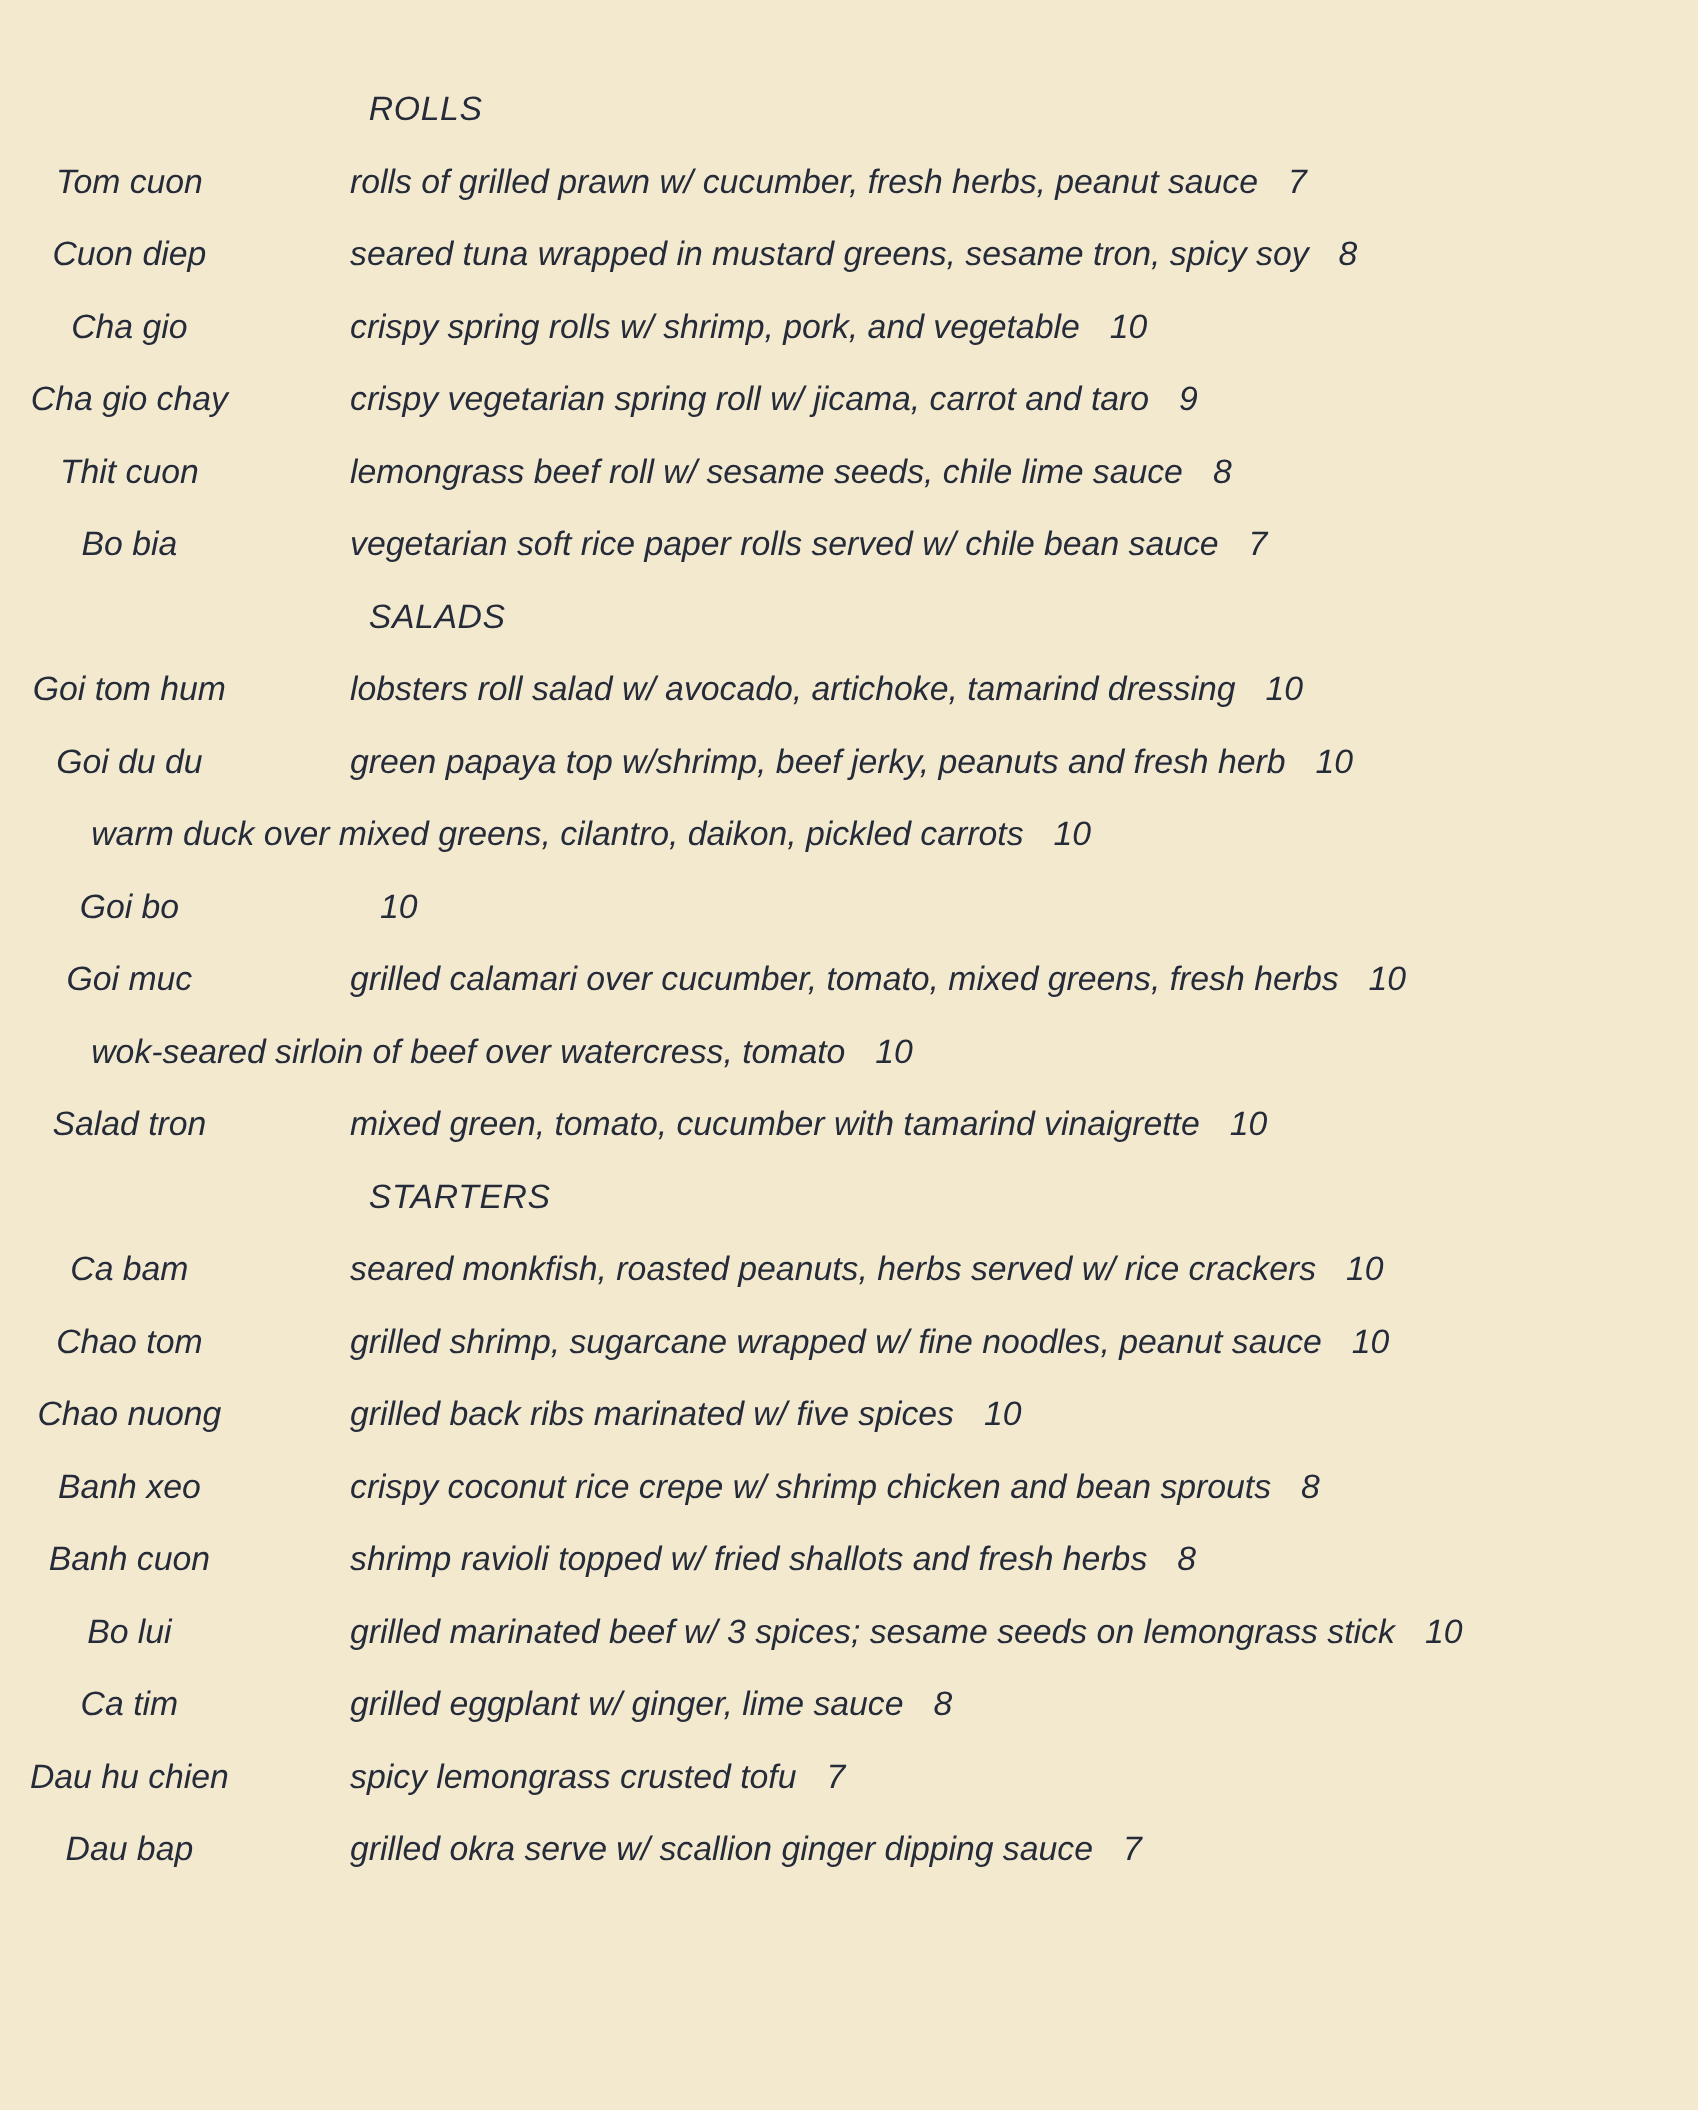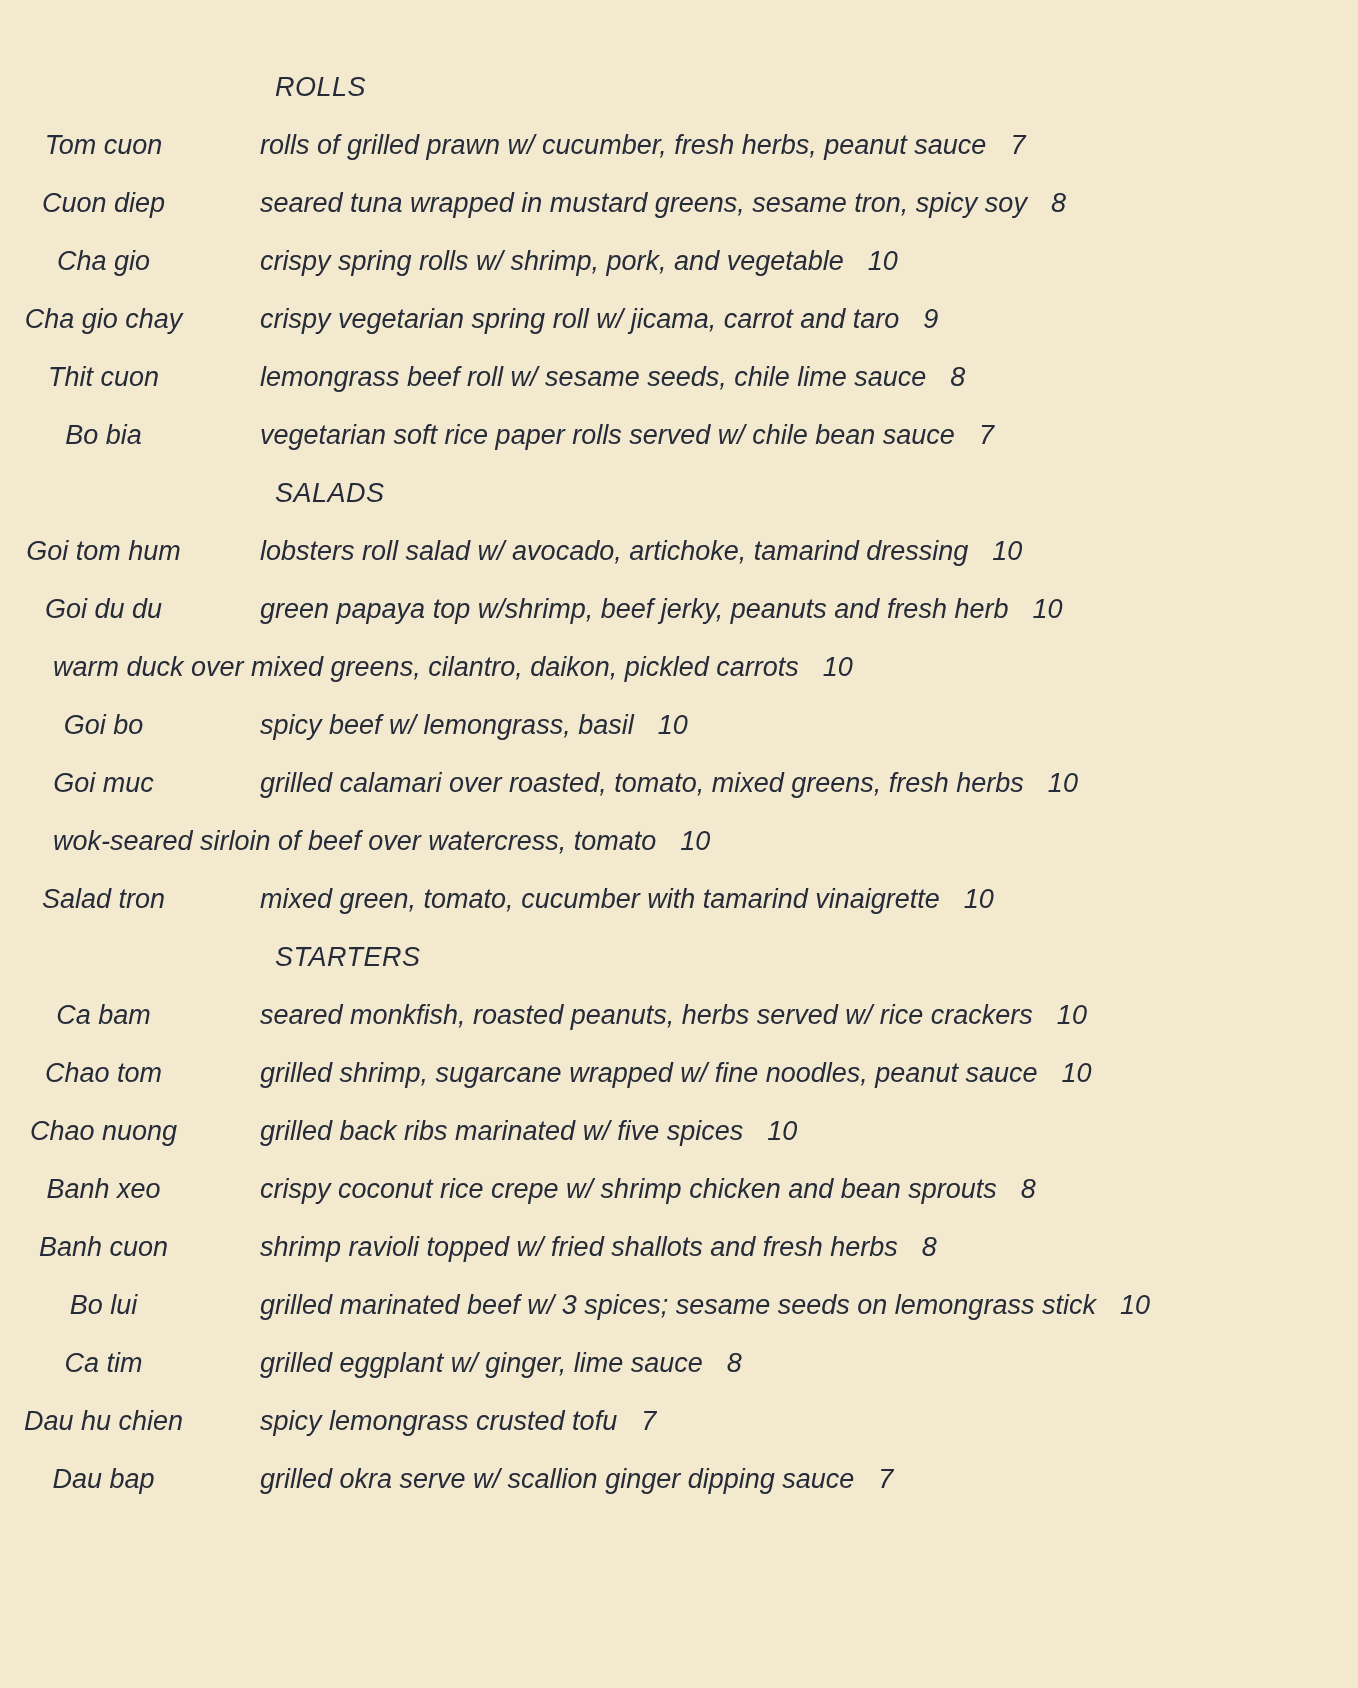--- a/index.html
+++ b/index.html
@@ -28,21 +28,21 @@
     font-size: 27px;
     line-height: 58px;
     white-space: nowrap;
   }
   .name-col {
     flex: 0 0 207px;
     width: 207px;
     text-align: center;
   }
   .desc-col {
-    margin-left: 53px;
+    margin-left: 73px;
     display: flex;
     align-items: baseline;
   }
   .section-title {
     padding-left: 15px;
     letter-spacing: 0.5px;
   }
   .price {
     margin-left: 24px;
   }
@@ -125,28 +125,27 @@
         </div>
         <div class="row">
           <div class="desc-col">
             <span>warm duck over mixed greens, cilantro, daikon, pickled carrots</span>
             <span class="price">10</span>
           </div>
         </div>
         <div class="row">
           <div class="name-col">Goi bo</div>
           <div class="desc-col">
-            <span>spicy beef w/ lemongrass, basil</span>
             <span class="price">10</span>
           </div>
         </div>
         <div class="row">
           <div class="name-col">Goi muc</div>
           <div class="desc-col">
-            <span>grilled calamari over roasted, tomato, mixed greens, fresh herbs</span>
+            <span>grilled calamari over cucumber, tomato, mixed greens, fresh herbs</span>
             <span class="price">10</span>
           </div>
         </div>
         <div class="row">
           <div class="desc-col">
             <span>wok-seared sirloin of beef over watercress, tomato</span>
             <span class="price">10</span>
           </div>
         </div>
         <div class="row">

